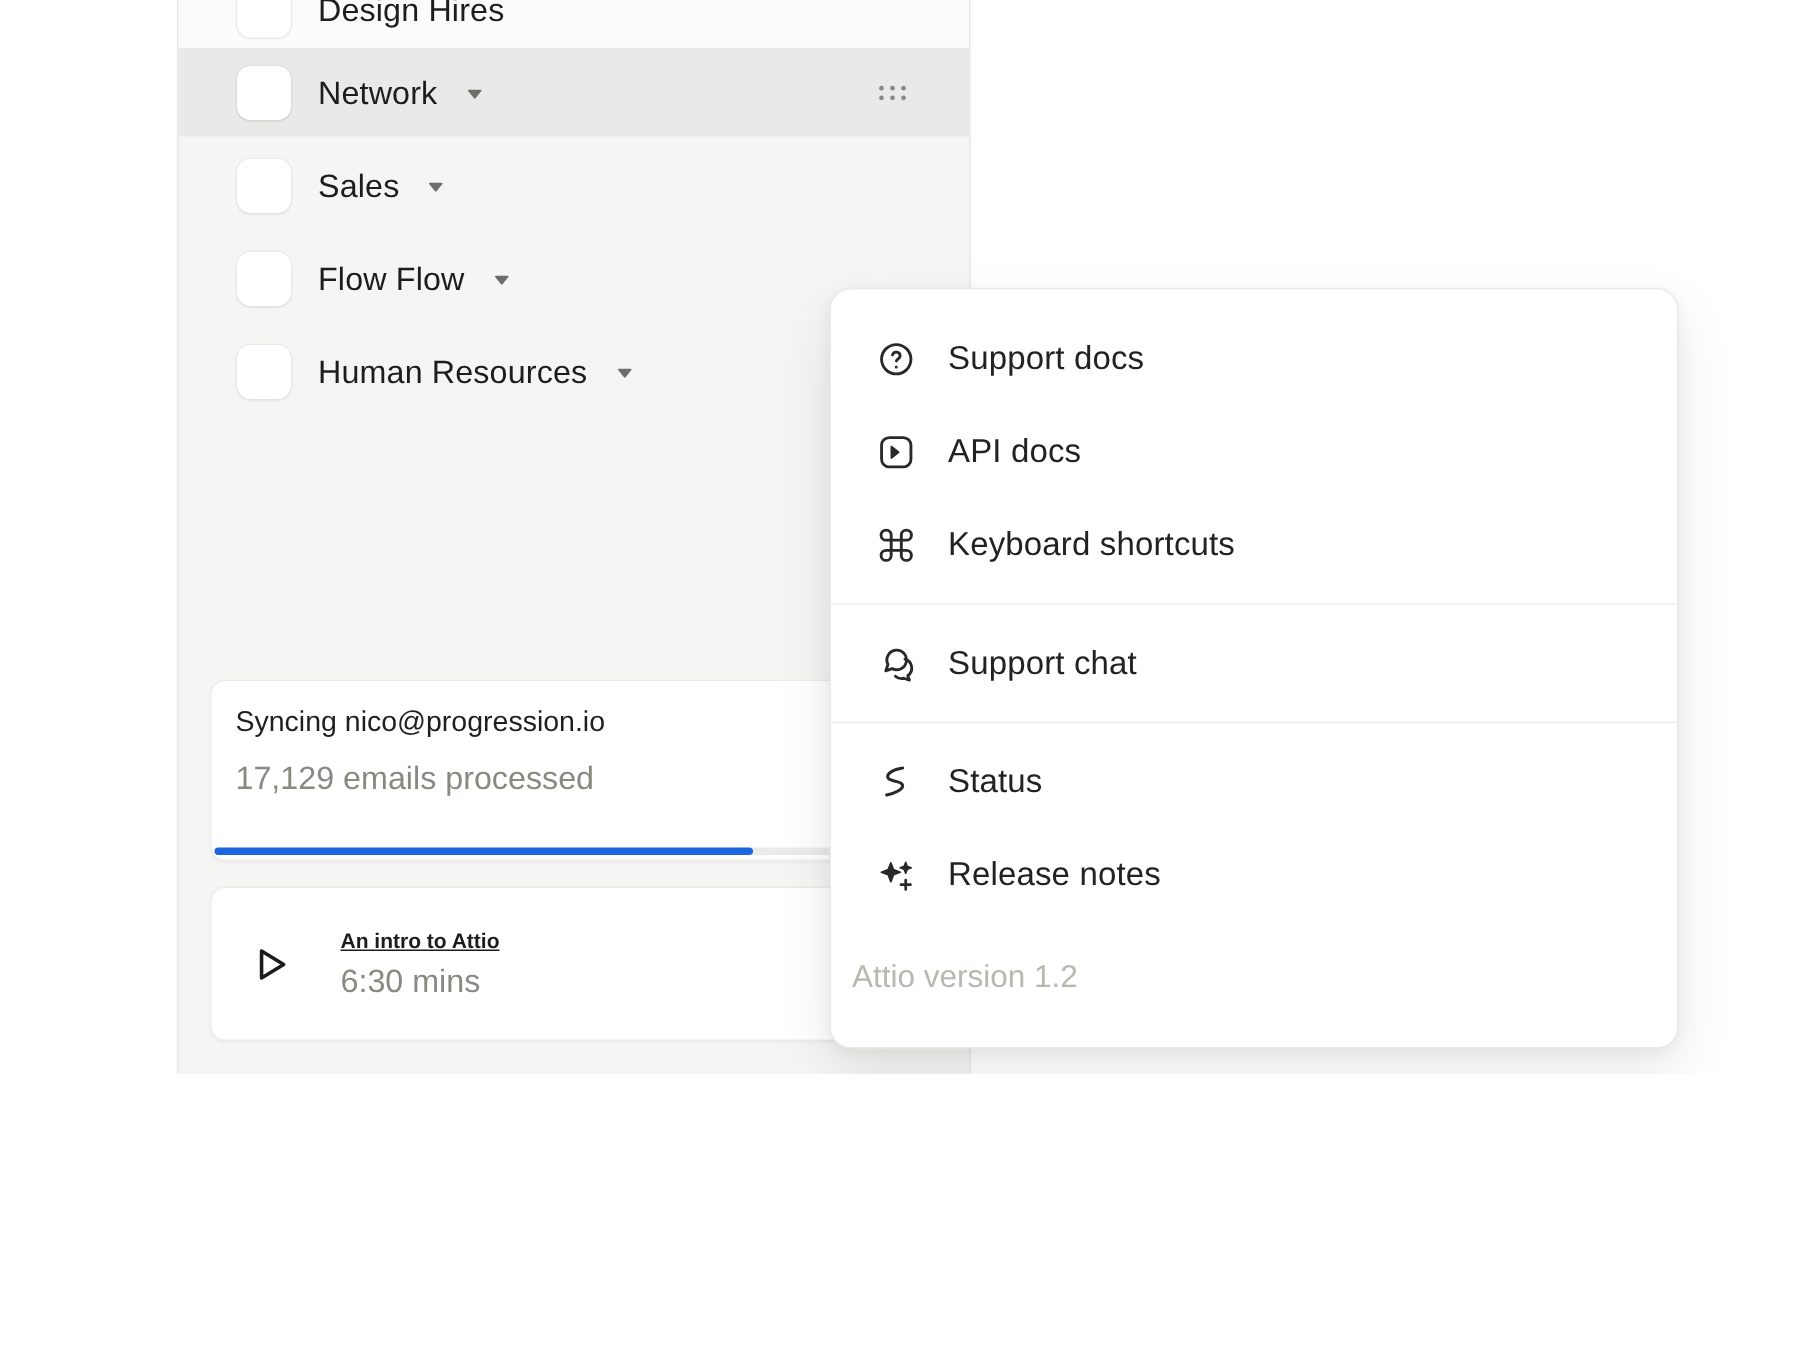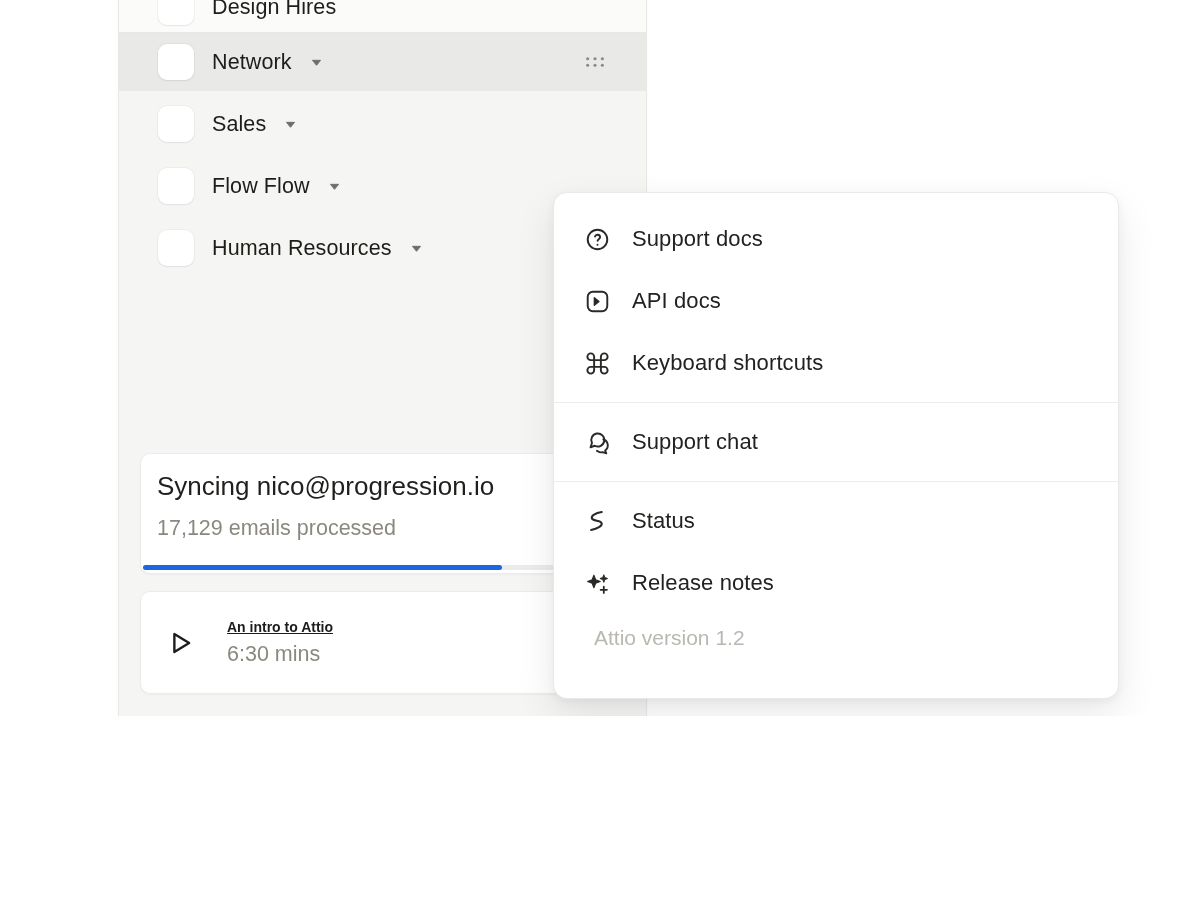--- a/index.html
+++ b/index.html
@@ -26,21 +26,21 @@
   .sb-label { margin-left:18px; font-size:21.5px; font-weight:500; color:#1e1d1a; letter-spacing:.1px; }
   .sb-chevron { margin-left:17px; width:15px; height:15px; color:#6f6d68; flex:none; }
   .drag-dots { position:absolute; right:40px; top:50%; transform:translateY(-50%); width:22px; height:16px; color:#8a8885; }
 
   
   .sync-card {
     position:absolute; left:21px; right:22px; top:514px; height:121px;
     background:#ffffff; border-radius:10px; border:1px solid #ececea;
     box-shadow:0 1px 2px rgba(20,20,15,.04); padding:17px 16px; overflow:hidden;
   }
-  .sync-title { font-size:26px; font-weight:500; color:#201f1d; }
+  .sync-title { font-size:19px; font-weight:500; color:#201f1d; }
   .sync-sub { margin-top:14px; font-size:21.5px; color:#8b8880; }
   .progress-track { position:absolute; left:2px; right:2px; bottom:3px; height:5px; background:#ebebe9; border-radius:3px; }
   .progress-fill { height:100%; width:75%; background:#1c66e0; border-radius:3px; }
 
   
   .video-card {
     position:absolute; left:21px; right:22px; top:652px; height:103px;
     background:#ffffff; border-radius:10px; border:1px solid #ececea;
     box-shadow:0 1px 2px rgba(20,20,15,.04);
     display:flex; align-items:center; padding-left:24px; cursor:pointer;
@@ -64,21 +64,21 @@
   .help-menu {
     position:absolute; left:553px; top:192px; width:566px; height:507px;
     background:#ffffff; border:1px solid #e9e9e7; border-radius:14px;
     box-shadow:0 16px 40px rgba(0,0,0,.09), 0 3px 10px rgba(0,0,0,.05);
     padding-top:15px; z-index:50;
   }
   .menu-item { height:62px; display:flex; align-items:center; padding-left:30px; cursor:pointer; }
   .menu-icn { width:27px; height:27px; color:#2a2927; flex:none; }
   .menu-label { margin-left:21px; font-size:22px; font-weight:500; color:#232220; letter-spacing:.1px; }
   .menu-sep { height:1px; background:#eeedeb; margin:8px 0; }
-  .menu-version { margin-top:12px; padding-left:40px; font-size:21px; color:#bab7b0; }
+  .menu-version { margin-top:26px; padding-left:14px; font-size:21px; color:#bab7b0; }
 
   
   .cursor { position:absolute; left:572px; top:740px; width:46px; height:50px; z-index:100; pointer-events:none; }
 </style>
 </head>
 <body>
 
 <div class="canvas">
 
   <aside class="sidebar">

